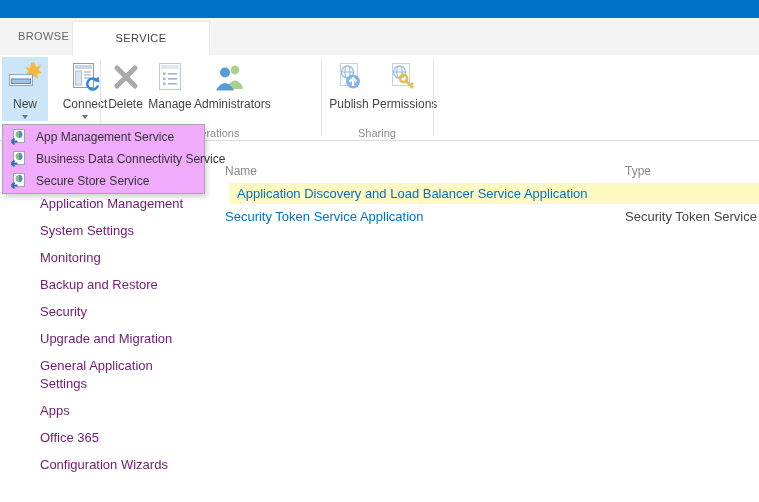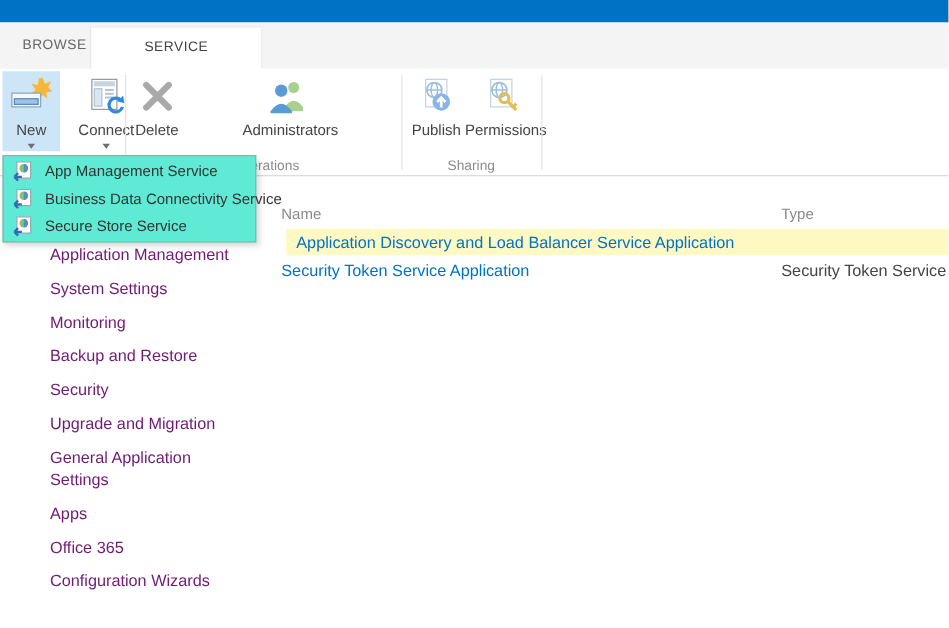--- a/index.html
+++ b/index.html
@@ -20,21 +20,21 @@
   .rsep{position:absolute;top:5px;height:76px;width:1px;background:#e4e4e4;}
   .rbtn{position:absolute;top:2px;text-align:center;color:#444;}
   .rbtn .icn{height:34px;display:flex;align-items:center;justify-content:center;margin-top:3px;}
   .rbtn .lbl{font-size:12px;margin-top:3px;white-space:nowrap;}
   .rbtn .drop{width:0;height:0;border-left:3.5px solid transparent;border-right:3.5px solid transparent;border-top:4px solid #6f6f6f;margin:4px auto 0;}
   .rbtn.active{background:#cde6f7;height:64px;}
   .rbtn.big{height:64px;}
   .grp-label{position:absolute;top:72px;font-size:11px;color:#8c8c8c;text-align:center;white-space:nowrap;}
 
   
-  .menu{position:absolute;left:2px;top:124px;width:201px;background:#5eead4;border:1px solid #a7a7a7;box-shadow:2px 3px 5px rgba(0,0,0,.18);z-index:20;padding:1px 0;}
+  .menu{position:absolute;left:2px;top:124px;width:201px;background:#f0abfc;border:1px solid #a7a7a7;box-shadow:2px 3px 5px rgba(0,0,0,.18);z-index:20;padding:1px 0;}
   .menu-item{height:22px;display:flex;align-items:center;padding:0 8px 0 6px;font-size:12px;color:#333;cursor:default;white-space:nowrap;}
   .menu-item .mi-icn{width:18px;height:16px;margin-right:9px;flex:0 0 auto;}
 
   
   .sidebar{position:absolute;left:40px;top:195px;width:158px;}
   .side-item{font-size:13px;color:#701a75;line-height:18px;margin-bottom:9px;cursor:pointer;}
 
   
   .content{position:absolute;left:217px;top:160px;right:0;}
   .thead{position:relative;height:23px;font-size:12px;color:#8a8a8a;}
@@ -93,20 +93,35 @@
 
     <div class="rbtn" style="left:104px;width:43px;">
       <div class="icn">
         <svg width="30" height="30" viewBox="0 0 30 30">
           <path d="M6 6 L24 24 M24 6 L6 24" stroke="#a9a9a9" stroke-width="5" stroke-linecap="round"></path>
         </svg>
       </div>
       <div class="lbl">Delete</div>
     </div>
 
+    <div class="rbtn" style="left:148px;width:44px;">
+      <div class="icn">
+        <svg width="30" height="30" viewBox="0 0 30 30">
+          <rect x="4.5" y="1.5" width="21" height="26" fill="#fff" stroke="#b5cadf"></rect>
+          <rect x="6" y="3" width="18" height="4" fill="#dde8f3"></rect>
+          <rect x="8" y="10.5" width="2.5" height="2.5" fill="#9fb6cc"></rect>
+          <line x1="13" y1="11.8" x2="22" y2="11.8" stroke="#9fb6cc" stroke-width="1.6"></line>
+          <rect x="8" y="15.5" width="2.5" height="2.5" fill="#9fb6cc"></rect>
+          <line x1="13" y1="16.8" x2="22" y2="16.8" stroke="#9fb6cc" stroke-width="1.6"></line>
+          <rect x="8" y="20.5" width="2.5" height="2.5" fill="#9fb6cc"></rect>
+          <line x1="13" y1="21.8" x2="22" y2="21.8" stroke="#9fb6cc" stroke-width="1.6"></line>
+        </svg>
+      </div>
+      <div class="lbl">Manage</div>
+    </div>
 
     <div class="rbtn" style="left:194px;width:72px;">
       <div class="icn">
         <svg width="32" height="30" viewBox="0 0 32 30">
           <circle cx="21" cy="8" r="4.4" fill="#a9d08e"></circle>
           <path d="M13.5 24 q7.5 -11 15 0 l0 3 -15 0 z" fill="#a9d08e"></path>
           <circle cx="11" cy="10.5" r="5" fill="#5b9bd5"></circle>
           <path d="M2.5 27 q8.5 -12 17 0 l0 1.5 -17 0 z" fill="#5b9bd5"></path>
         </svg>
       </div>

